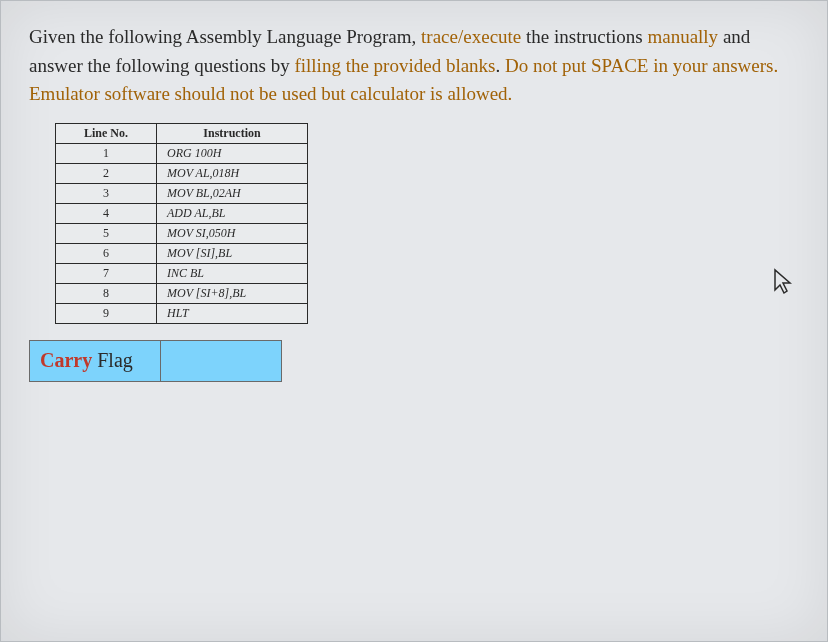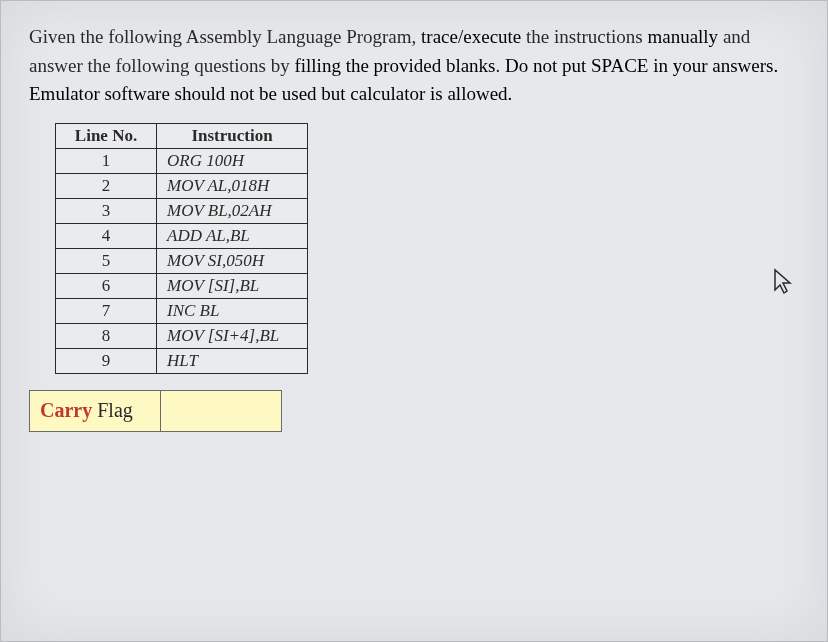--- a/index.html
+++ b/index.html
@@ -19,34 +19,34 @@
       box-shadow: inset 0 0 60px rgba(0,0,0,0.08);
       height: 100%;
       box-sizing: border-box;
     }
     .intro {
       font-size: 19px;
       line-height: 1.5;
       color: #2a2a2a;
       margin-bottom: 14px;
     }
-    .em-red { color: #000000; }
+    .em-red { color: #a16207; }
     .em-bold { font-weight: normal; }
     .table-wrap {
       margin-left: 26px;
       margin-bottom: 16px;
     }
     table.instr {
       border-collapse: collapse;
       background: #e9ebed;
     }
     table.instr th, table.instr td {
       border: 1px solid #2a2a2a;
       padding: 2px 10px;
-      font-size: 17px;
+      font-size: 12px;
       color: #2a2a2a;
     }
     table.instr th {
       font-weight: bold;
       text-align: center;
     }
     table.instr td.line-col {
       text-align: center;
       width: 80px;
     }
@@ -58,21 +58,21 @@
     }
     .question {
       font-size: 19px;
       line-height: 1.5;
       color: #2a2a2a;
       margin-bottom: 12px;
     }
     table.flags {
       border-collapse: collapse;
       margin-left: 0;
-      background: #fef9c3;
+      background: #7dd3fc;
     }
     table.flags td {
       border: 1px solid #6a6a6a;
       padding: 6px 10px;
       font-size: 20px;
       color: #2a2a2a;
       height: 28px;
     }
     table.flags td.label-col {
       width: 110px;
@@ -132,21 +132,21 @@
       <tr>
             <td class="line-col">6</td>
             <td class="ins-col">MOV [SI],BL</td>
           </tr>
       <tr>
             <td class="line-col">7</td>
             <td class="ins-col">INC BL</td>
           </tr>
       <tr>
             <td class="line-col">8</td>
-            <td class="ins-col">MOV [SI+4],BL</td>
+            <td class="ins-col">MOV [SI+8],BL</td>
           </tr>
       <tr>
             <td class="line-col">9</td>
             <td class="ins-col">HLT</td>
           </tr>
     </tbody>
       </table>
   </div>
 
 

